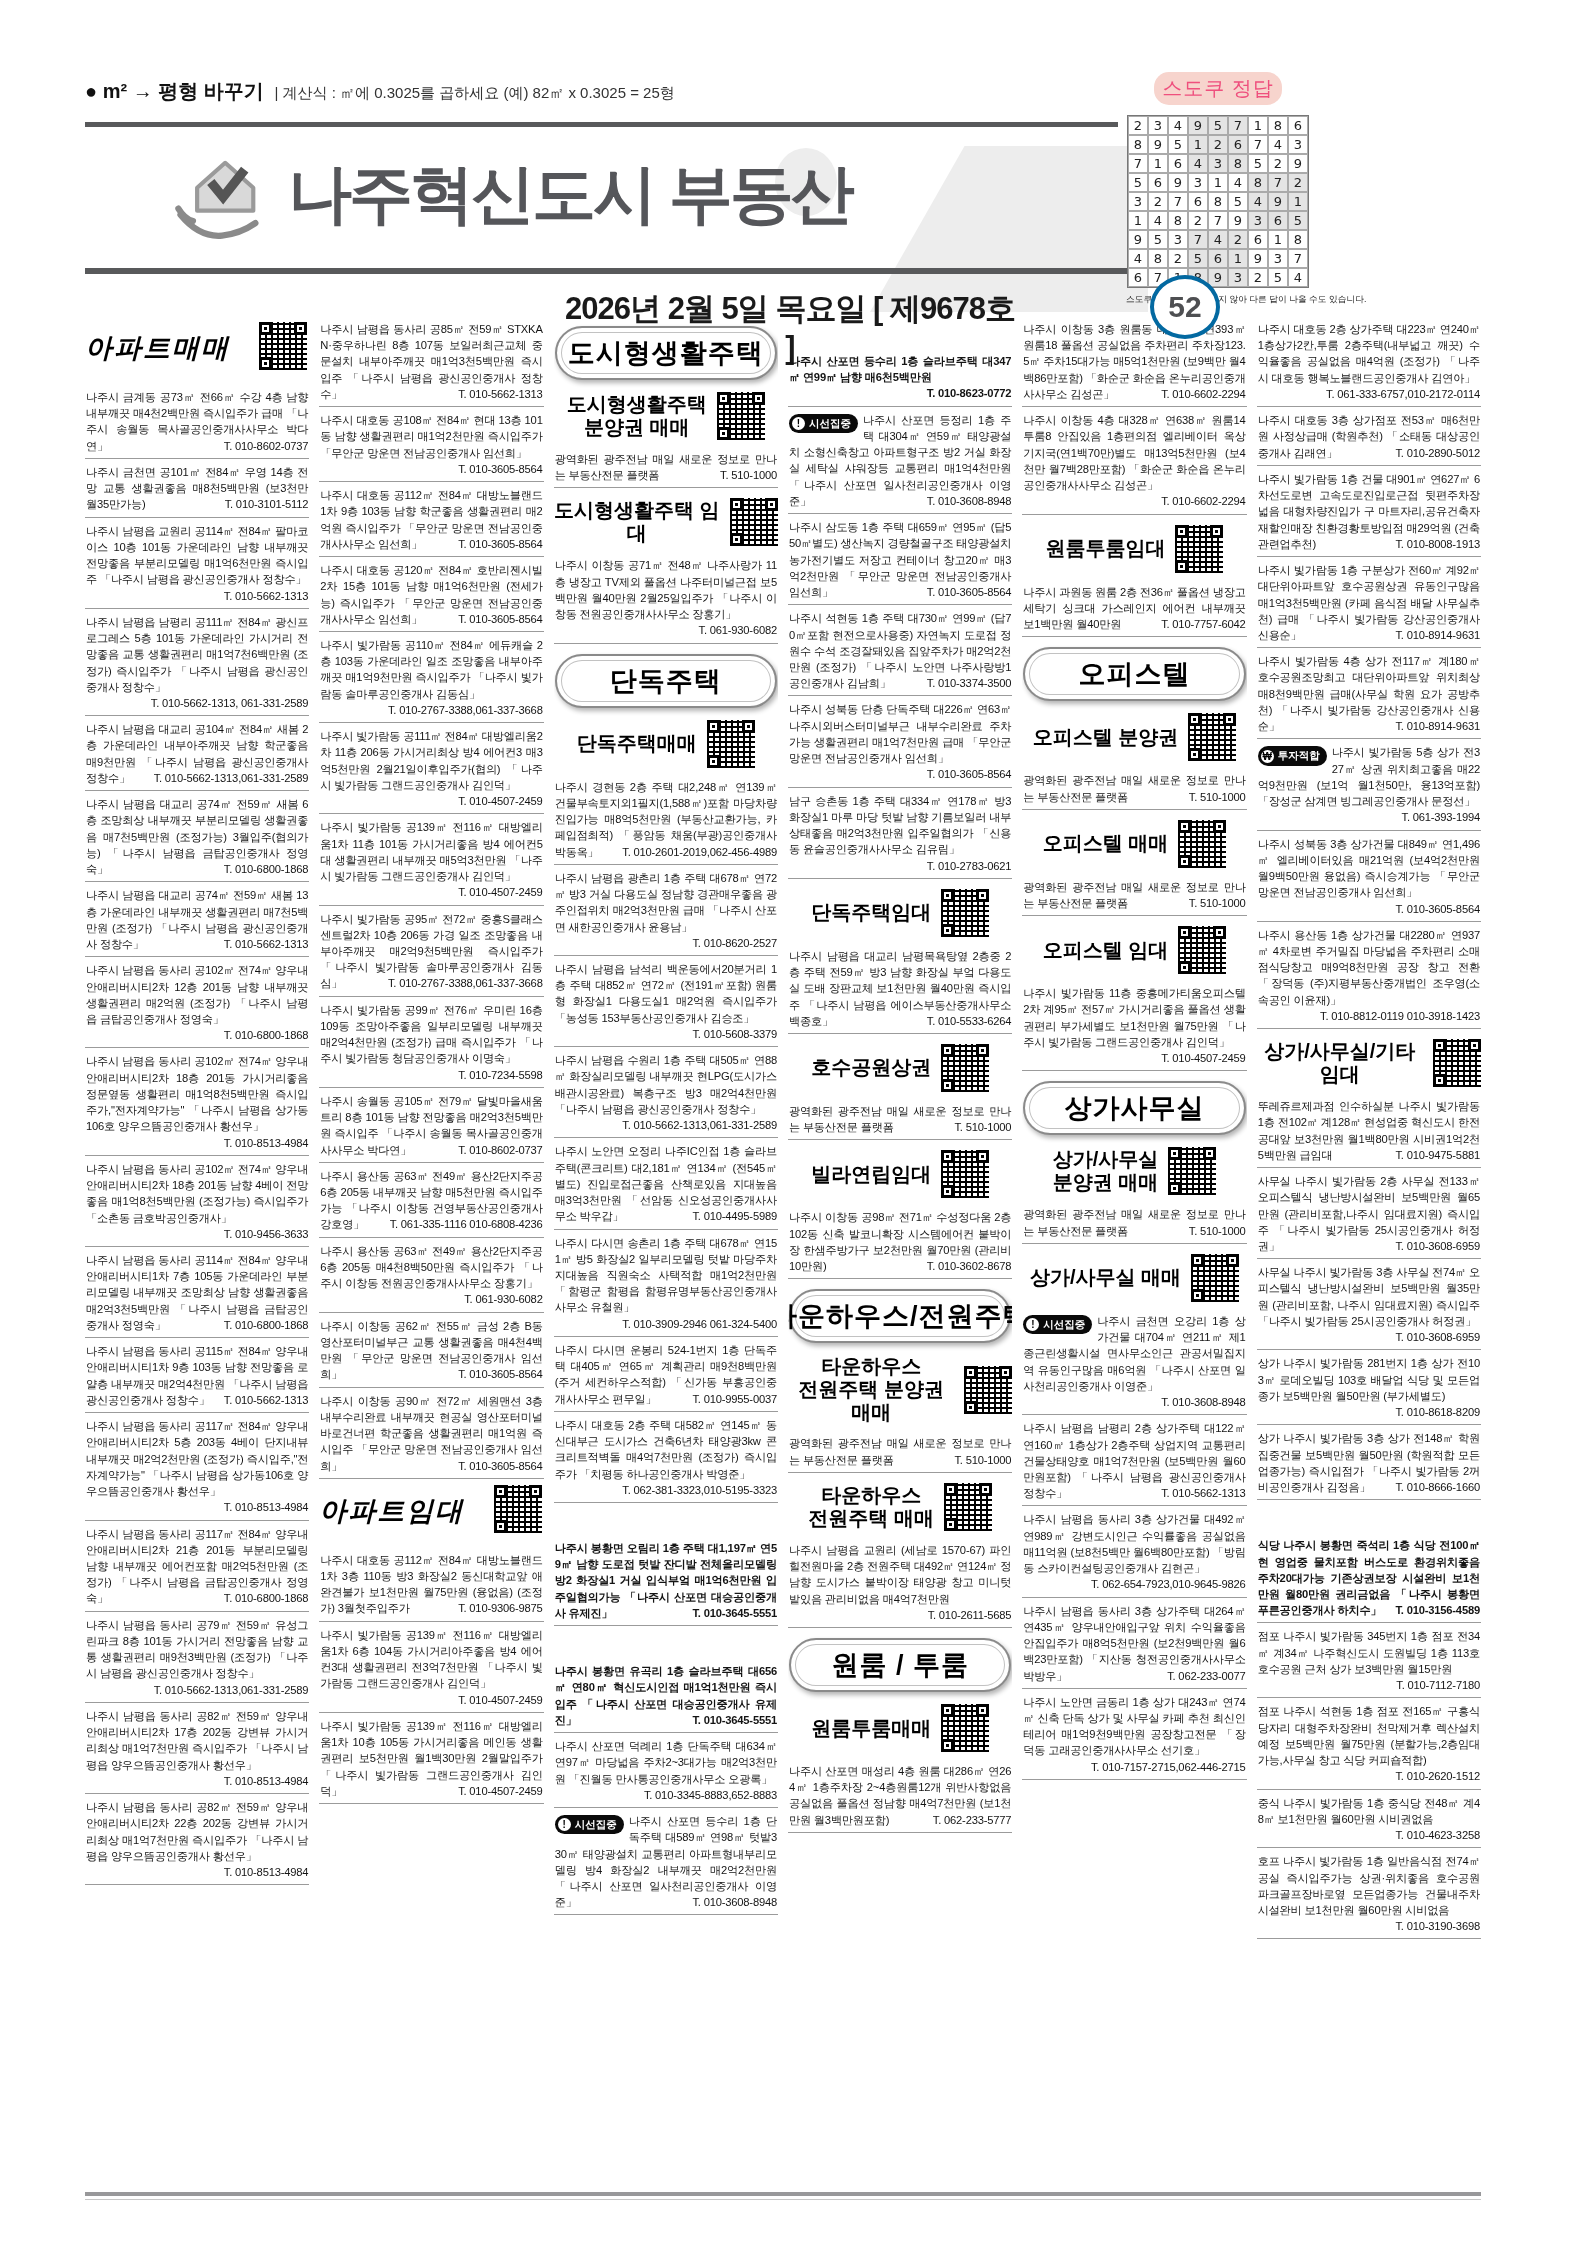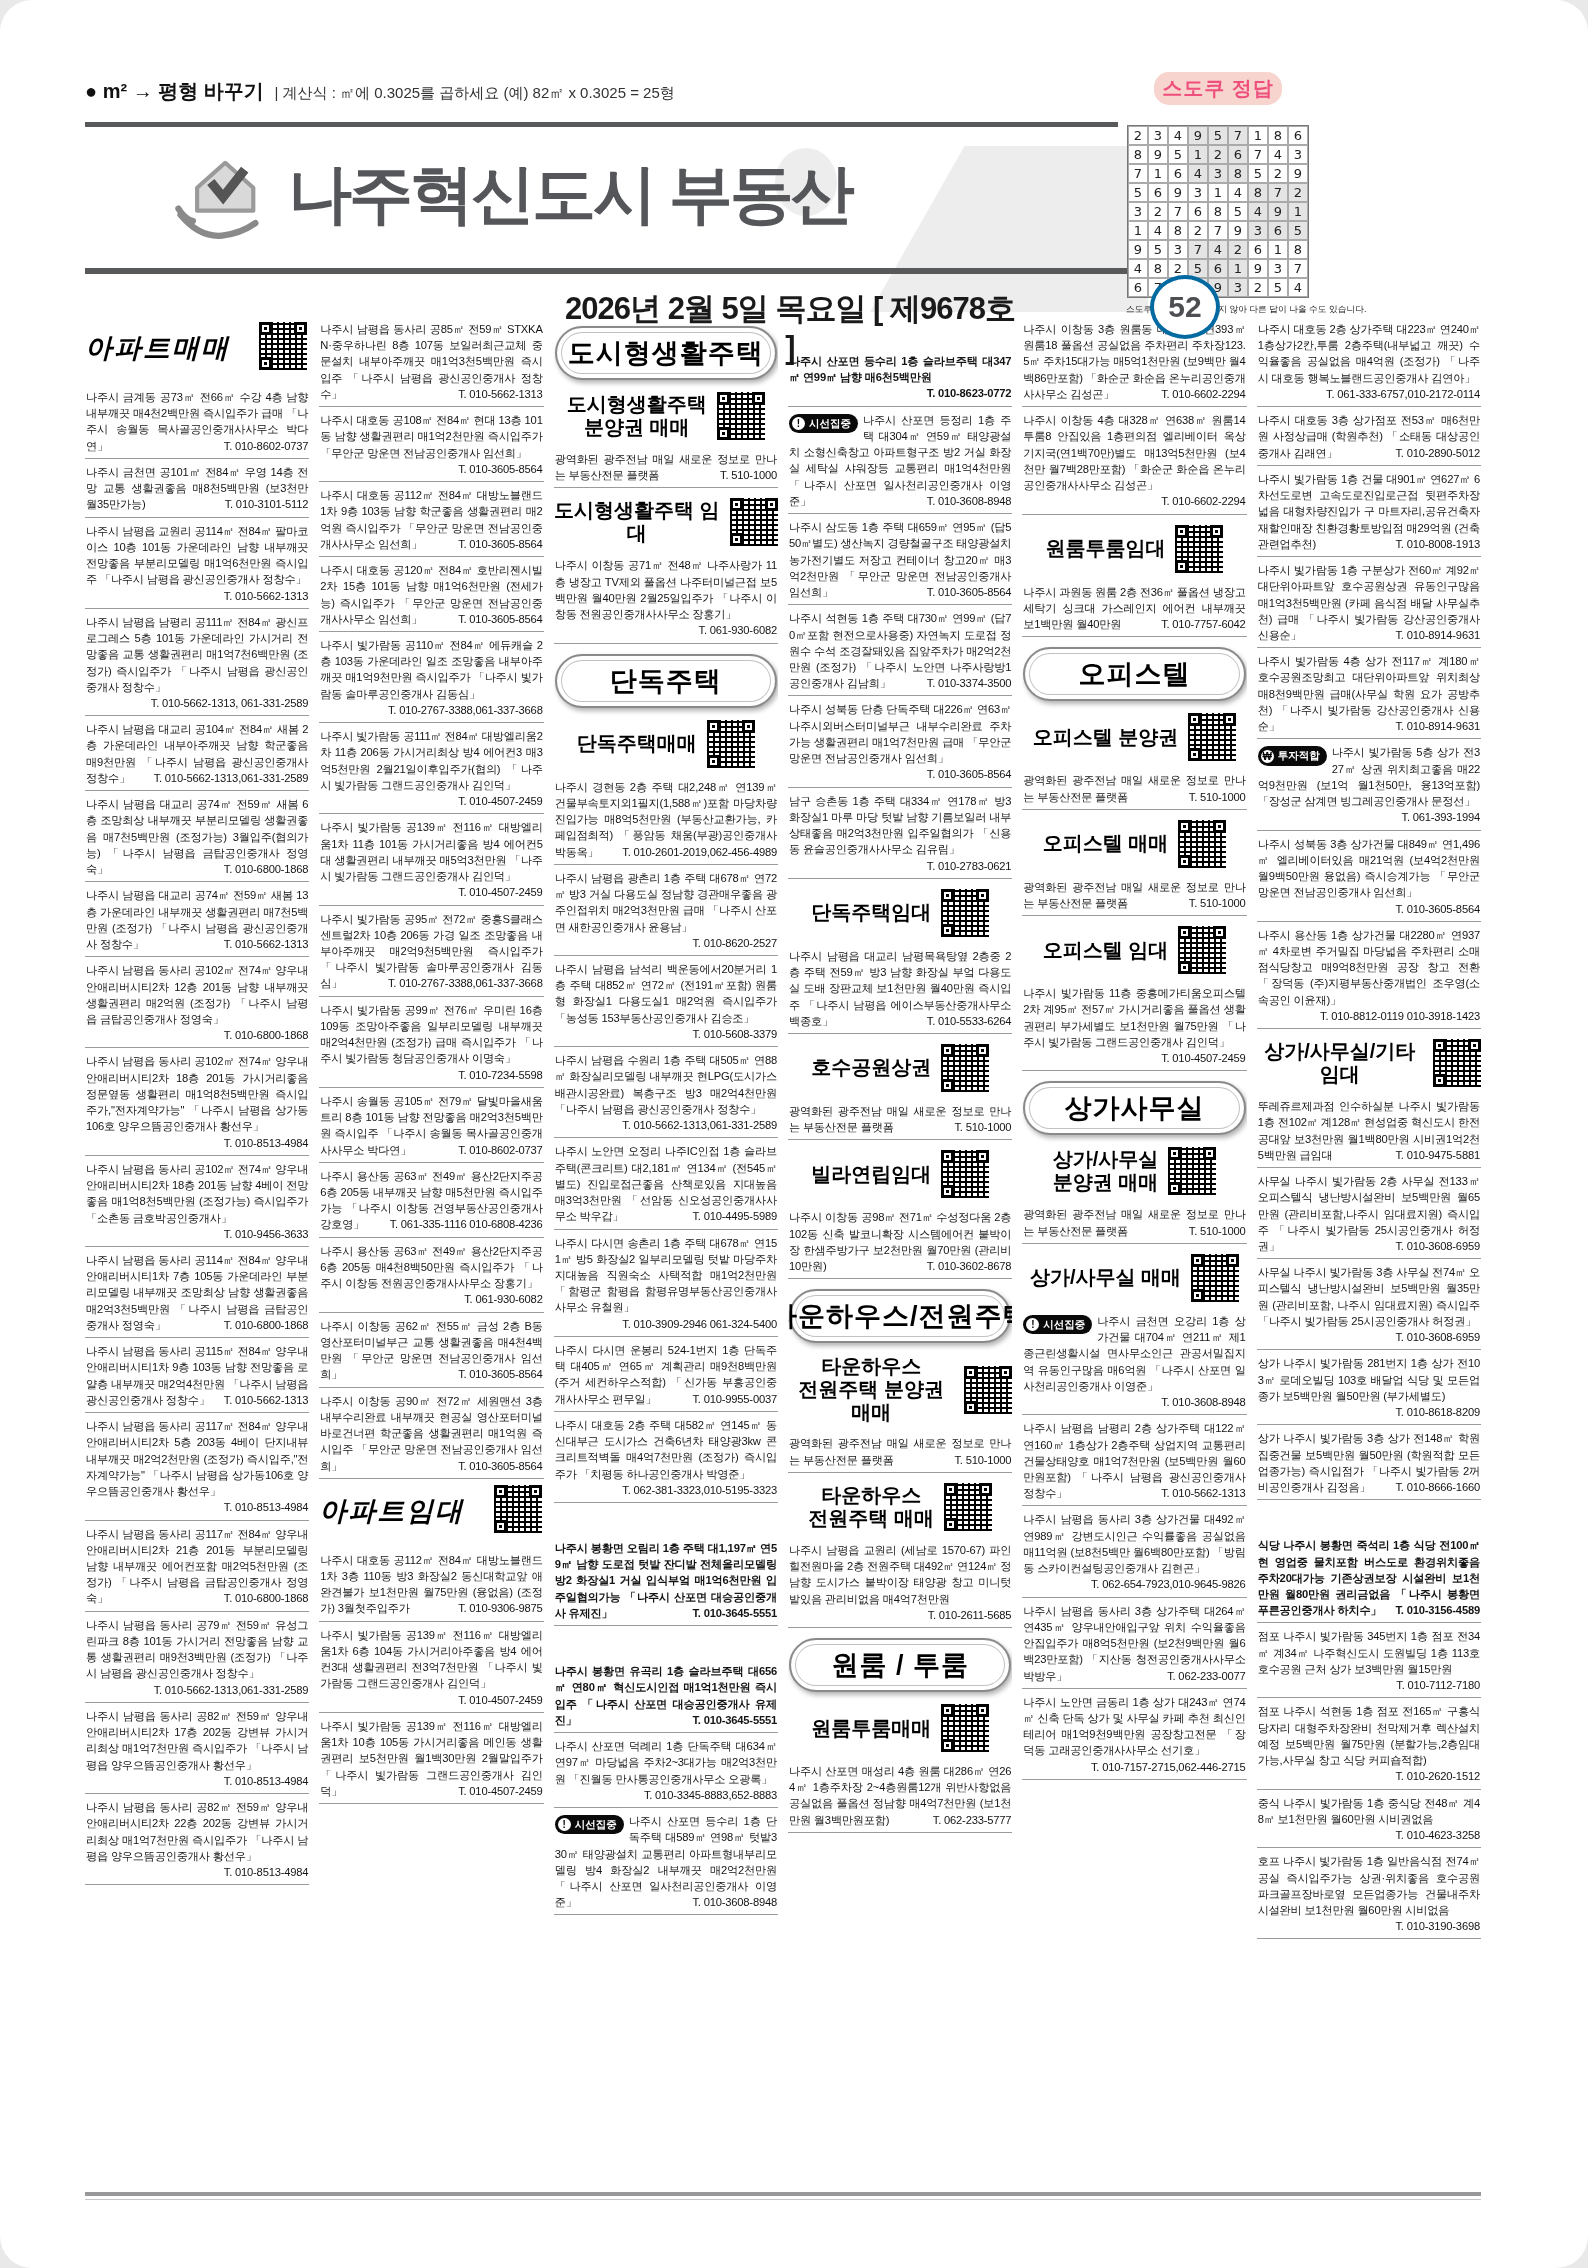--- a/index.html
+++ b/index.html
@@ -1,38 +1,38 @@
 <!DOCTYPE html>
 <html lang="ko"><head>
 <meta charset="utf-8">
 <style>
   html,body{margin:0;padding:0;background:#e9e9e9;}
   .page{position:relative;width:1588px;height:2268px;background:#fff;overflow:hidden;
-        font-family:"Liberation Sans","DejaVu Sans",sans-serif;color:#111;border-radius:32px;}
+        font-family:"Liberation Sans","DejaVu Sans",sans-serif;color:#111;}
   
   .conv{position:absolute;left:85px;top:78px;font-size:17px;color:#111;white-space:nowrap;}
   .conv .lab{font-weight:bold;font-size:20px;}
   .conv .frm{font-size:15px;color:#333;margin-left:6px;}
   .rule1{position:absolute;left:85px;top:122px;width:1033px;height:5px;background:#58595b;}
   .swoosh{position:absolute;left:870px;top:146px;width:278px;height:166px;background:#ededed;
           clip-path:polygon(34% 0,100% 0,100% 100%,0 100%);}
   .deco-circle{position:absolute;left:775px;top:148px;width:62px;height:68px;border-radius:50%;background:#ededed;}
   .brand{position:absolute;left:168px;top:142px;display:flex;align-items:center;gap:16px;}
   .brand-icon{width:104px;height:104px;}
   .brand-title{font-size:64px;font-weight:bold;letter-spacing:-3px;color:#55565a;white-space:nowrap;}
   .rule2{position:absolute;left:85px;top:268px;width:1060px;height:6px;background:#58595b;}
   .dateline{position:absolute;left:560px;top:288px;width:460px;text-align:center;
             font-size:31px;font-weight:bold;color:#1a1a1a;letter-spacing:-1px;}
   .issue-circle{position:absolute;left:1150px;top:246px;width:62px;height:56px;border:4px solid #0369a1;
             border-radius:50%;background:#fff;display:flex;align-items:center;justify-content:center;
             font-size:30px;font-weight:bold;color:#4e4f52;z-index:3;margin-top:29px;}
   .issue-tail{position:absolute;left:1216px;top:272px;width:22px;height:4px;background:#4e4f52;}
   
   .sudoku{position:absolute;left:1118px;top:72px;width:200px;}
-  .sudoku-title{width:128px;margin:0 auto 20px;background:#f7d4cd;color:#ef4f7d;font-weight:bold;
+  .sudoku-title{width:128px;margin:0 auto 10px;background:#f7d4cd;color:#ef4f7d;font-weight:normal;
                 font-size:20px;text-align:center;border-radius:15px;padding:3px 0;letter-spacing:1px;}
   .sudoku-grid{display:grid;grid-template-columns:repeat(9,20px);grid-auto-rows:19px;
                border:1px solid #777;width:180px;margin:0 auto;background:#fff;}
   .sudoku-grid .cell{border:0.5px solid #aaa;display:flex;align-items:center;justify-content:center;
                font-size:13px;color:#222;font-family:"DejaVu Sans",sans-serif;}
   .sudoku-grid .sh{background:#e4e4e4;}
   .sudoku-note{font-size:9.5px;color:#222;margin-top:5px;text-align:center;white-space:nowrap;transform:scale(.92);}
   
   .cols{position:absolute;left:85px;top:316px;width:1396px;height:1868px;display:flex;gap:10px;overflow:hidden;}
   .col{flex:1 1 0;min-width:0;overflow:hidden;}

